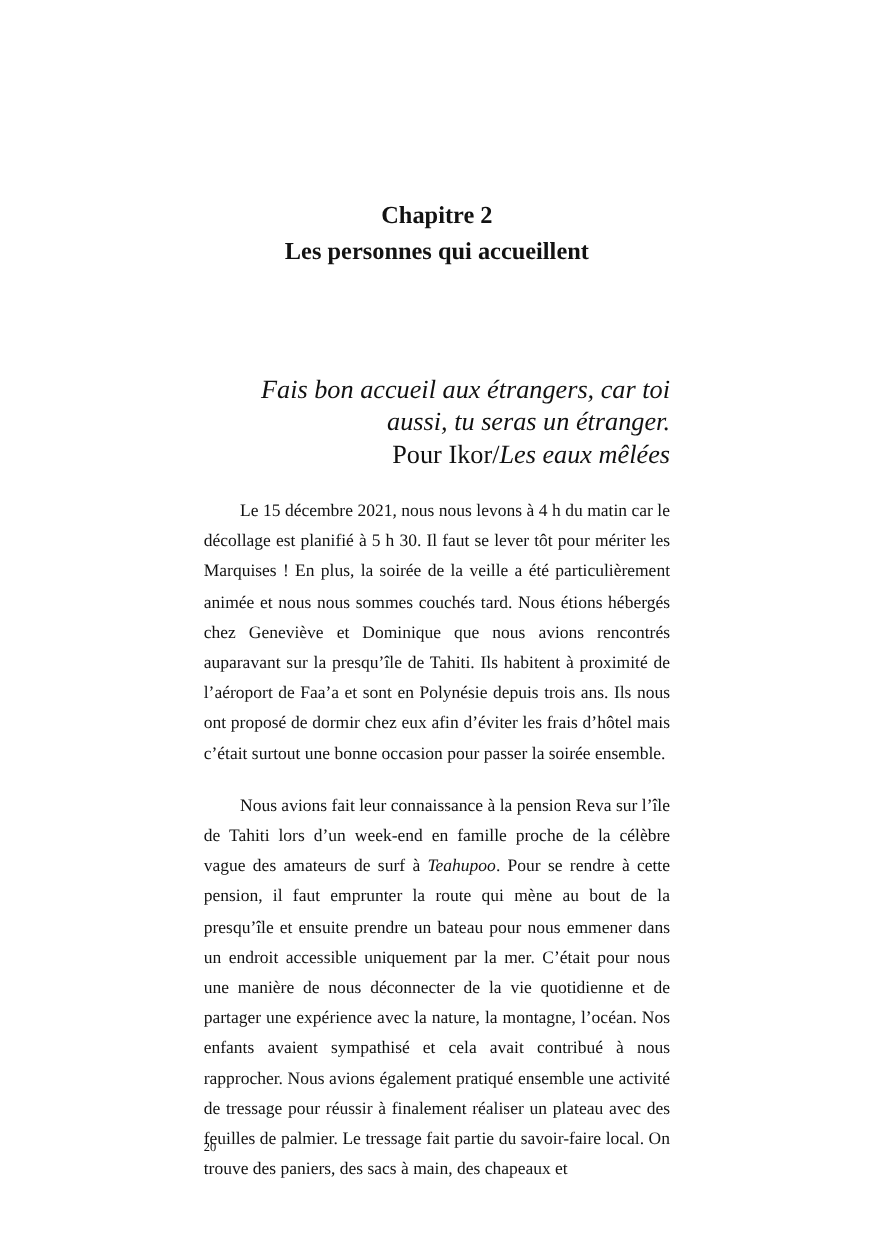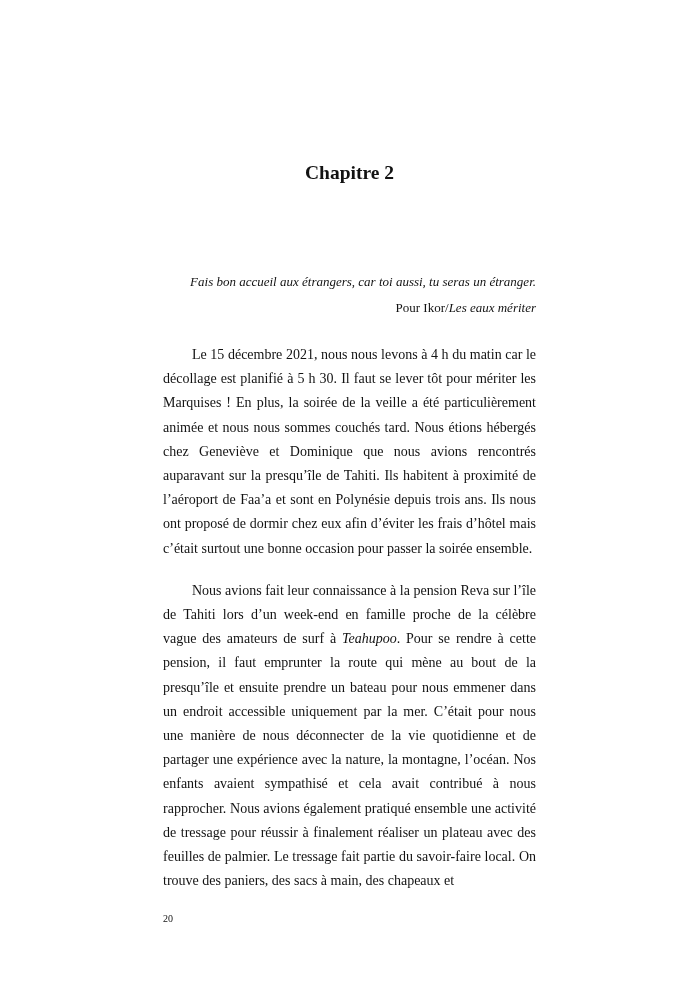--- a/index.html
+++ b/index.html
@@ -25,21 +25,21 @@
   }
   .chapter-header h1,
   .chapter-header h2 {
     font-size: inherit;
     font-weight: inherit;
     line-height: inherit;
   }
 
   .epigraph {
     margin-top: 82px;
-    font-size: 13px;
+    font-size: 21px;
     line-height: 26px;
   }
   .epigraph .quote {
     font-style: italic;
     text-align: right;
   }
   .epigraph .attribution {
     text-align: right;
     font-style: normal;
   }
@@ -64,25 +64,26 @@
     color: #121212;
   }
 </style>
 </head>
 <body>
 
 <div class="page">
 
   <header class="chapter-header">
     <h1>Chapitre 2</h1>
+    <h2>Les personnes qui accueillent</h2>
   </header>
 
   <div class="epigraph">
     <p class="quote">Fais bon accueil aux étrangers, car toi aussi, tu seras un étranger.</p>
-    <p class="attribution"><span>Pour Ikor/</span><em>Les eaux mériter</em></p>
+    <p class="attribution"><span>Pour Ikor/</span><em>Les eaux mêlées</em></p>
   </div>
 
   <main class="body-text">
     <p class="para first">Le 15 décembre 2021, nous nous levons à 4 h du matin car le décollage est planifié à 5 h 30. Il faut se lever tôt pour mériter les Marquises ! En plus, la soirée de la veille a été particulièrement animée et nous nous sommes couchés tard. Nous étions hébergés chez Geneviève et Dominique que nous avions rencontrés auparavant sur la presqu’île de Tahiti. Ils habitent à proximité de l’aéroport de Faa’a et sont en Polynésie depuis trois ans. Ils nous ont proposé de dormir chez eux afin d’éviter les frais d’hôtel mais c’était surtout une bonne occasion pour passer la soirée ensemble.</p>
     <p class="para second"><span>Nous avions fait leur connaissance à la pension Reva sur l’île de Tahiti lors d’un week-end en famille proche de la célèbre vague des amateurs de surf à </span><em>Teahupoo</em><span>. Pour se rendre à cette pension, il faut emprunter la route qui mène au bout de la presqu’île et ensuite prendre un bateau pour nous emmener dans un endroit accessible uniquement par la mer. C’était pour nous une manière de nous déconnecter de la vie quotidienne et de partager une expérience avec la nature, la montagne, l’océan. Nos enfants avaient sympathisé et cela avait contribué à nous rapprocher. Nous avions également pratiqué ensemble une activité de tressage pour réussir à finalement réaliser un plateau avec des feuilles de palmier. Le tressage fait partie du savoir-faire local. On trouve des paniers, des sacs à main, des chapeaux et</span></p>
   </main>
 
   <span class="page-number">20</span>
 
 </div>

